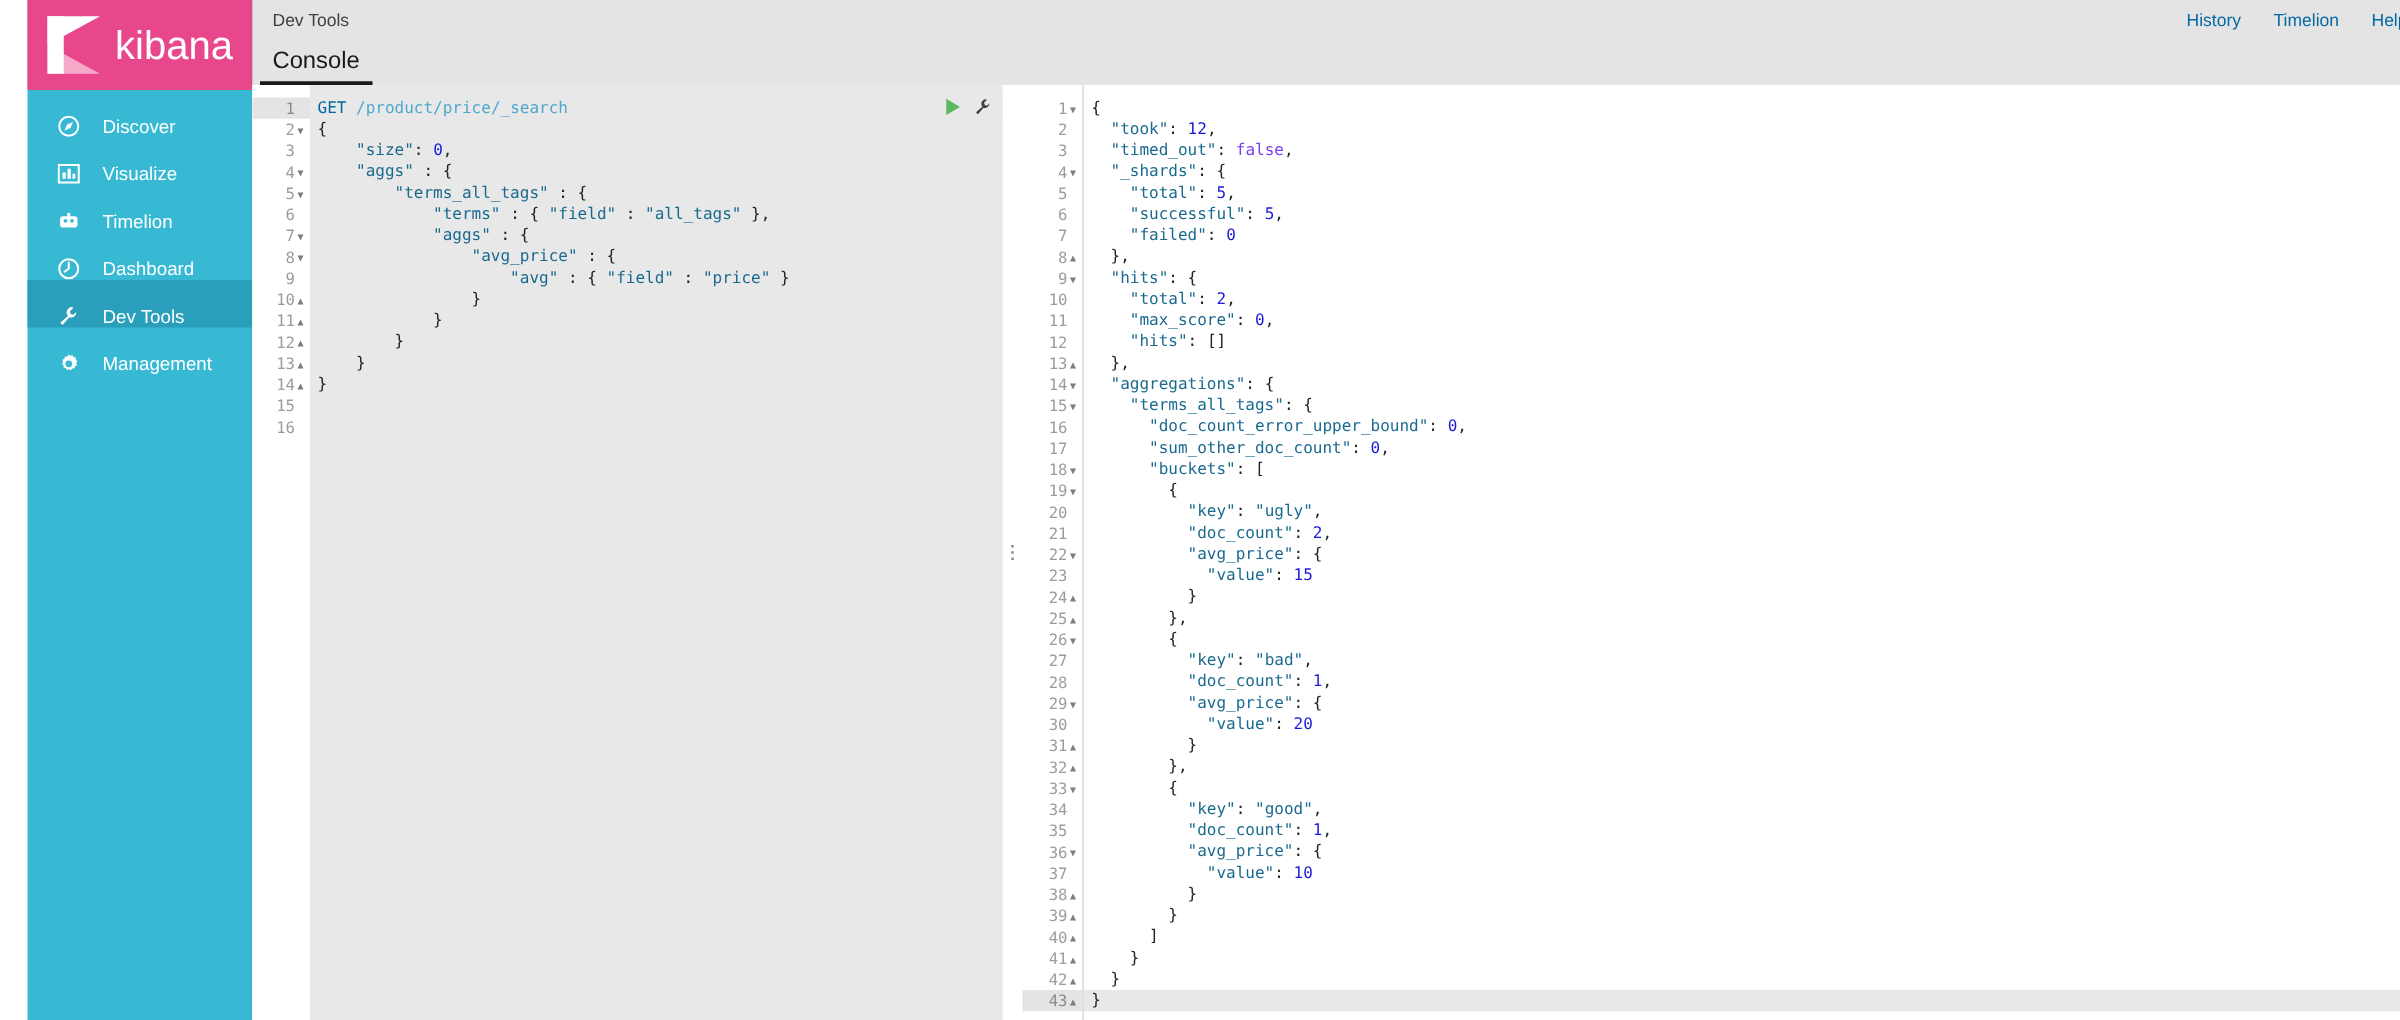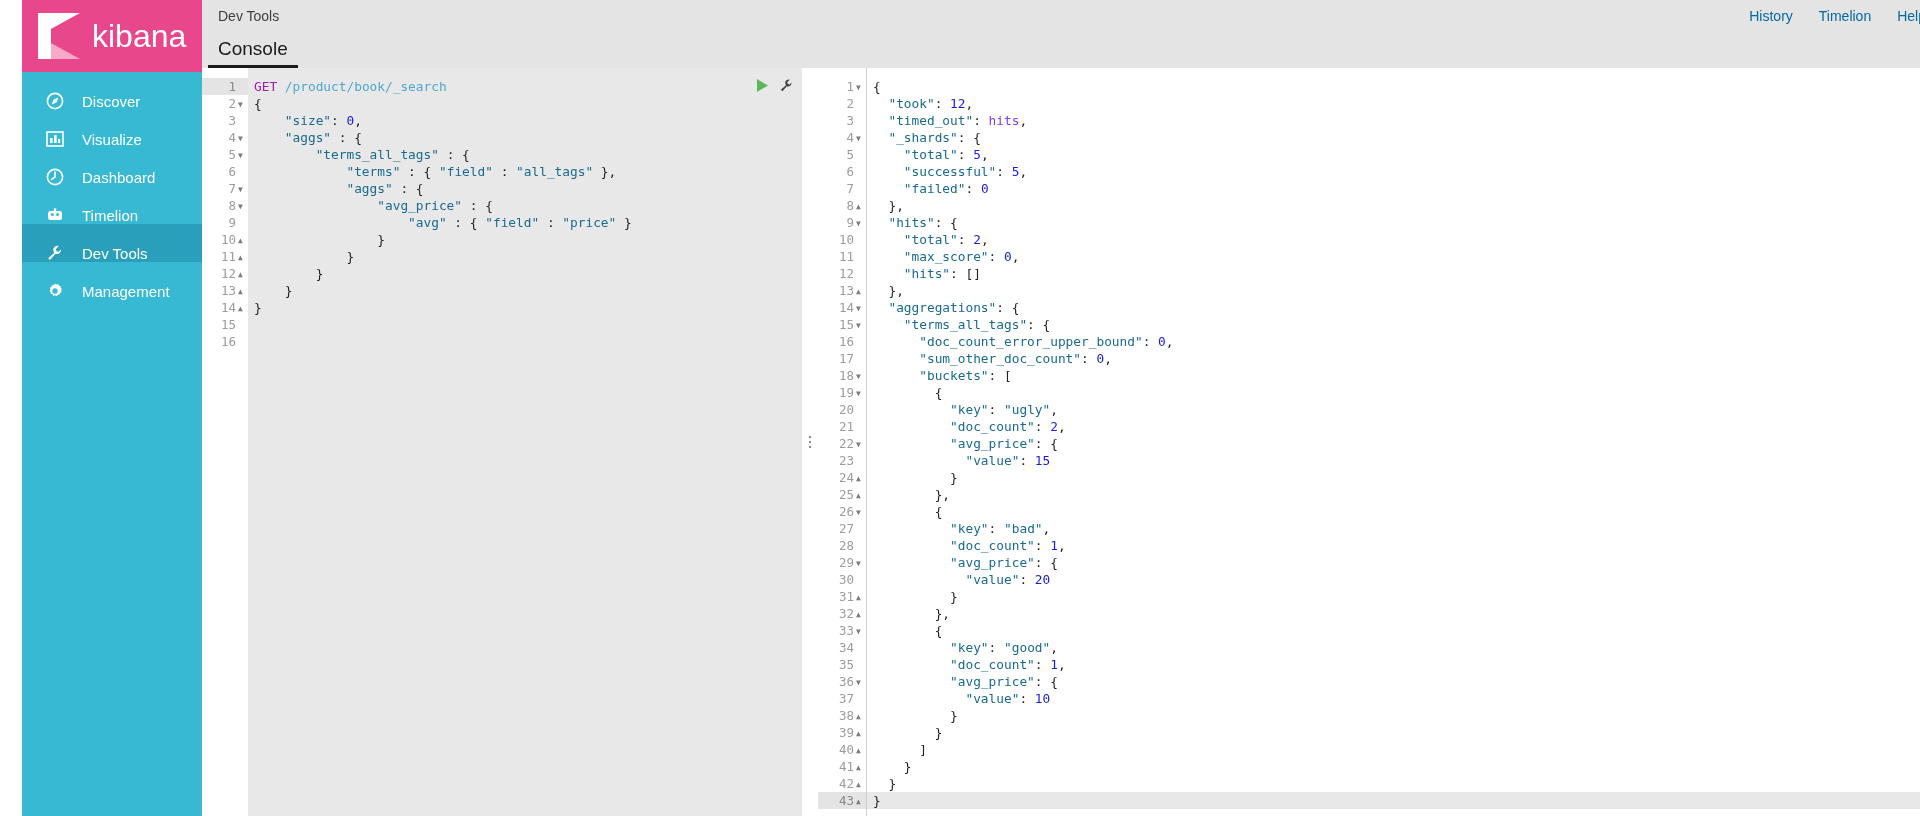--- a/index.html
+++ b/index.html
@@ -154,21 +154,21 @@
     height: 17px; line-height: 17px;
     font-family: "DejaVu Sans Mono", monospace;
     font-size: 12.8px;
     white-space: pre;
     padding-left: 6px;
     color: #1a6a8f;
   }
   .cline.hl2 { background: #e8e8e8; }
 
   
-  .t-method { color: #a21caf; }
+  .t-method { color: #0369a1; }
   .t-url    { color: #4fa8d0; }
   .t-str    { color: #1a6a8f; }
   .t-num    { color: #1a1ad9; }
   .t-bool   { color: #7a3ff0; }
   .t-punc   { color: #222222; }
 
   .actions {
     position: absolute; top: 10px; right: 8px;
     display: flex; align-items: center; gap: 10px;
     z-index: 5;
@@ -209,37 +209,37 @@
               <rect x="8" y="5" width="2.6" height="8" fill="#fff"></rect>
               <rect x="12" y="9" width="2.2" height="4" fill="#fff"></rect>
             </svg>
         </span>
         <span class="nav-label">Visualize</span>
       </div>
 
       <div class="nav-item">
         <span class="nav-icon">
           <svg width="18" height="18" viewBox="0 0 18 18">
-              <circle cx="9" cy="9" r="7.6" fill="none" stroke="#fff" stroke-width="1.6"></circle>
-              <path d="M9 9 L9 4 M9 9 L5.6 11.4" stroke="#fff" stroke-width="1.6" fill="none" stroke-linecap="round"></path>
-            </svg>
-        </span>
-        <span class="nav-label">Dashboard</span>
-      </div>
-
-      <div class="nav-item">
-        <span class="nav-icon">
-          <svg width="18" height="18" viewBox="0 0 18 18">
               <rect x="2" y="5" width="14" height="9" rx="2.5" fill="#fff"></rect>
               <circle cx="6.4" cy="8.6" r="1.5" fill="#37b9d4"></circle>
               <circle cx="11.6" cy="8.6" r="1.5" fill="#37b9d4"></circle>
               <rect x="7.8" y="2.4" width="2.4" height="3" fill="#fff"></rect>
             </svg>
         </span>
         <span class="nav-label">Timelion</span>
+      </div>
+
+      <div class="nav-item">
+        <span class="nav-icon">
+          <svg width="18" height="18" viewBox="0 0 18 18">
+              <circle cx="9" cy="9" r="7.6" fill="none" stroke="#fff" stroke-width="1.6"></circle>
+              <path d="M9 9 L9 4 M9 9 L5.6 11.4" stroke="#fff" stroke-width="1.6" fill="none" stroke-linecap="round"></path>
+            </svg>
+        </span>
+        <span class="nav-label">Dashboard</span>
       </div>
 
       <div class="nav-item active">
         <span class="nav-icon">
           <svg width="18" height="18" viewBox="0 0 18 18">
               <path d="M12.4 1.8a4.2 4.2 0 0 0-4 6.9L2.2 14.2l1.8 1.8 5.4-6.2a4.2 4.2 0 0 0 5.6-4.3l-2.3 2.3-2.2-.6-.6-2.2 2.5-2.5z" fill="#fff"></path>
             </svg>
         </span>
         <span class="nav-label">Dev Tools</span>
       </div>
@@ -289,21 +289,21 @@
             <div class="gline">9<span class="fold none">▼</span></div>
             <div class="gline">10<span class="fold">▲</span></div>
             <div class="gline">11<span class="fold">▲</span></div>
             <div class="gline">12<span class="fold">▲</span></div>
             <div class="gline">13<span class="fold">▲</span></div>
             <div class="gline">14<span class="fold">▲</span></div>
             <div class="gline">15<span class="fold none">▼</span></div>
             <div class="gline">16<span class="fold none">▼</span></div>
           </div>
         <div class="code code-left" id="req-code">
-            <div class="cline hl2"><span class="t-method">GET</span> <span class="t-url">/product/book/_search</span></div>
+            <div class="cline hl2"><span class="t-method">GET</span> <span class="t-url">/product/price/_search</span></div>
             <div class="cline"><span class="t-punc">{</span></div>
             <div class="cline">    <span class="t-str">"size"</span><span class="t-punc">:</span> <span class="t-num">0</span><span class="t-punc">,</span></div>
             <div class="cline">    <span class="t-str">"aggs"</span> <span class="t-punc">:</span> <span class="t-punc">{</span></div>
             <div class="cline">        <span class="t-str">"terms_all_tags"</span> <span class="t-punc">:</span> <span class="t-punc">{</span></div>
             <div class="cline">            <span class="t-str">"terms"</span> <span class="t-punc">:</span> <span class="t-punc">{</span> <span class="t-str">"field"</span> <span class="t-punc">:</span> <span class="t-str">"all_tags"</span> <span class="t-punc">}</span><span class="t-punc">,</span></div>
             <div class="cline">            <span class="t-str">"aggs"</span> <span class="t-punc">:</span> <span class="t-punc">{</span></div>
             <div class="cline">                <span class="t-str">"avg_price"</span> <span class="t-punc">:</span> <span class="t-punc">{</span></div>
             <div class="cline">                    <span class="t-str">"avg"</span> <span class="t-punc">:</span> <span class="t-punc">{</span> <span class="t-str">"field"</span> <span class="t-punc">:</span> <span class="t-str">"price"</span> <span class="t-punc">}</span></div>
             <div class="cline">                <span class="t-punc">}</span></div>
             <div class="cline">            <span class="t-punc">}</span></div>
@@ -377,21 +377,21 @@
             <div class="gline">38<span class="fold">▲</span></div>
             <div class="gline">39<span class="fold">▲</span></div>
             <div class="gline">40<span class="fold">▲</span></div>
             <div class="gline">41<span class="fold">▲</span></div>
             <div class="gline">42<span class="fold">▲</span></div>
             <div class="gline cur">43<span class="fold">▲</span></div>
           </div>
         <div class="code code-right" id="res-code">
             <div class="cline"><span class="t-punc">{</span></div>
             <div class="cline">  <span class="t-str">"took"</span><span class="t-punc">:</span> <span class="t-num">12</span><span class="t-punc">,</span></div>
-            <div class="cline">  <span class="t-str">"timed_out"</span><span class="t-punc">:</span> <span class="t-bool">hits</span><span class="t-punc">,</span></div>
+            <div class="cline">  <span class="t-str">"timed_out"</span><span class="t-punc">:</span> <span class="t-bool">false</span><span class="t-punc">,</span></div>
             <div class="cline">  <span class="t-str">"_shards"</span><span class="t-punc">:</span> <span class="t-punc">{</span></div>
             <div class="cline">    <span class="t-str">"total"</span><span class="t-punc">:</span> <span class="t-num">5</span><span class="t-punc">,</span></div>
             <div class="cline">    <span class="t-str">"successful"</span><span class="t-punc">:</span> <span class="t-num">5</span><span class="t-punc">,</span></div>
             <div class="cline">    <span class="t-str">"failed"</span><span class="t-punc">:</span> <span class="t-num">0</span></div>
             <div class="cline">  <span class="t-punc">}</span><span class="t-punc">,</span></div>
             <div class="cline">  <span class="t-str">"hits"</span><span class="t-punc">:</span> <span class="t-punc">{</span></div>
             <div class="cline">    <span class="t-str">"total"</span><span class="t-punc">:</span> <span class="t-num">2</span><span class="t-punc">,</span></div>
             <div class="cline">    <span class="t-str">"max_score"</span><span class="t-punc">:</span> <span class="t-num">0</span><span class="t-punc">,</span></div>
             <div class="cline">    <span class="t-str">"hits"</span><span class="t-punc">:</span> <span class="t-punc">[</span><span class="t-punc">]</span></div>
             <div class="cline">  <span class="t-punc">}</span><span class="t-punc">,</span></div>

